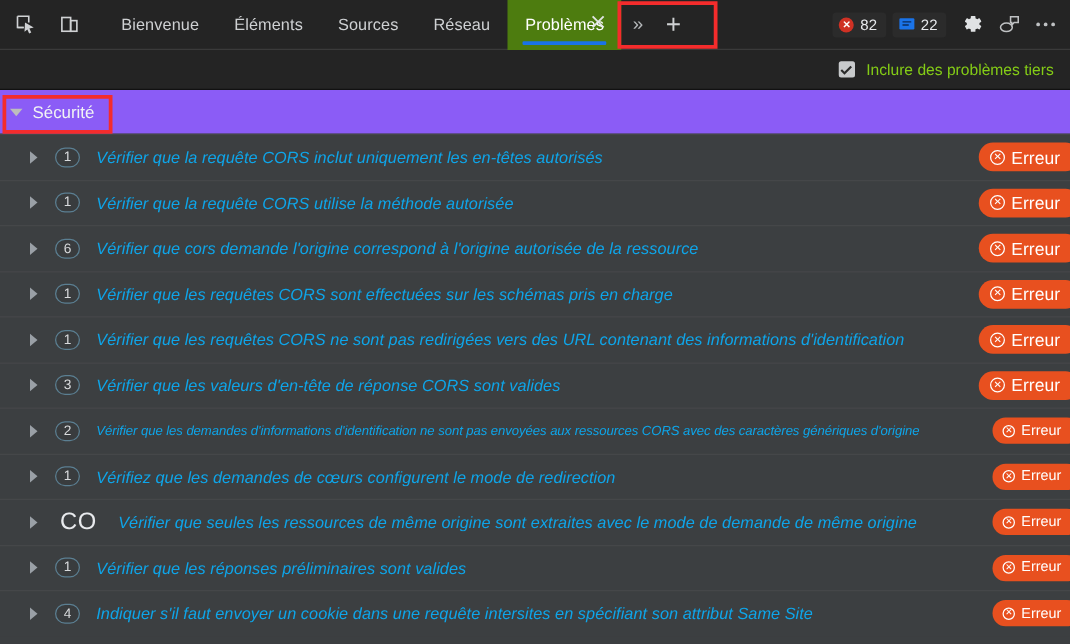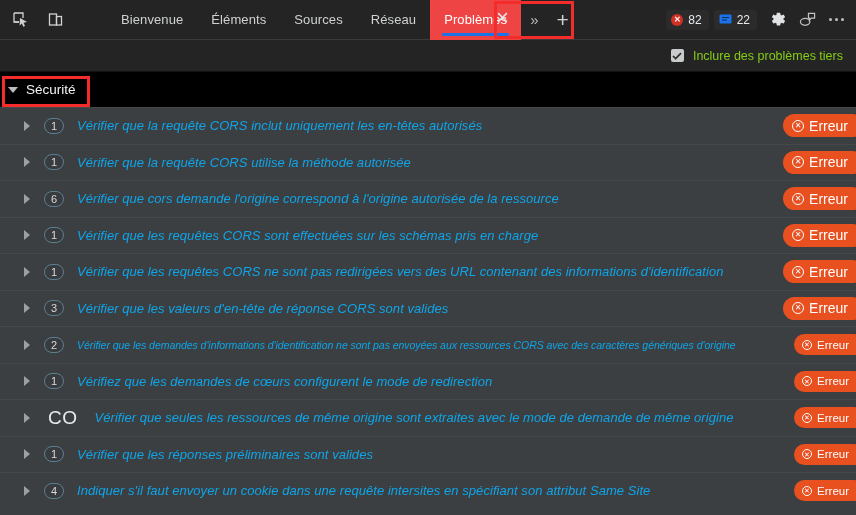--- a/index.html
+++ b/index.html
@@ -19,21 +19,20 @@
   }
 
   
   .toolbar {
     height: 40px;
     background: #242424;
     display: flex;
     align-items: center;
     border-bottom: 1px solid #3a3a3a;
     position: relative;
-    gap: 24px;
   }
 
   .tool-icons {
     display: flex;
     align-items: center;
     padding-left: 7px;
     gap: 8px;
   }
 
   .icon-btn {
@@ -61,21 +60,21 @@
     font-size: 13px;
     color: #cfd1d3;
     cursor: pointer;
     position: relative;
     white-space: nowrap;
     height: 40px;
     letter-spacing: .1px;
   }
 
   .tab.active {
-    background: #ef4444;
+    background: #4d7c0f;
     color: #ffffff;
   }
   .tab.active::after {
     content: "";
     position: absolute;
     left: 12px; right: 12px; bottom: 4px;
     height: 3px;
     background: #1a73e8;
     border-radius: 1px;
   }
@@ -164,21 +163,21 @@
     display: flex; align-items: center; justify-content: center;
     flex: none;
   }
 
   
   .category {
     height: 35px;
     display: flex;
     align-items: center;
     padding-left: 8px;
-    background: #000000;
+    background: #8b5cf6;
     cursor: pointer;
   }
   .cat-tri {
     width: 0; height: 0;
     border-left: 5px solid transparent;
     border-right: 5px solid transparent;
     border-top: 6px solid #bdbdbd;
     margin-right: 8px;
   }
   .cat-label {

